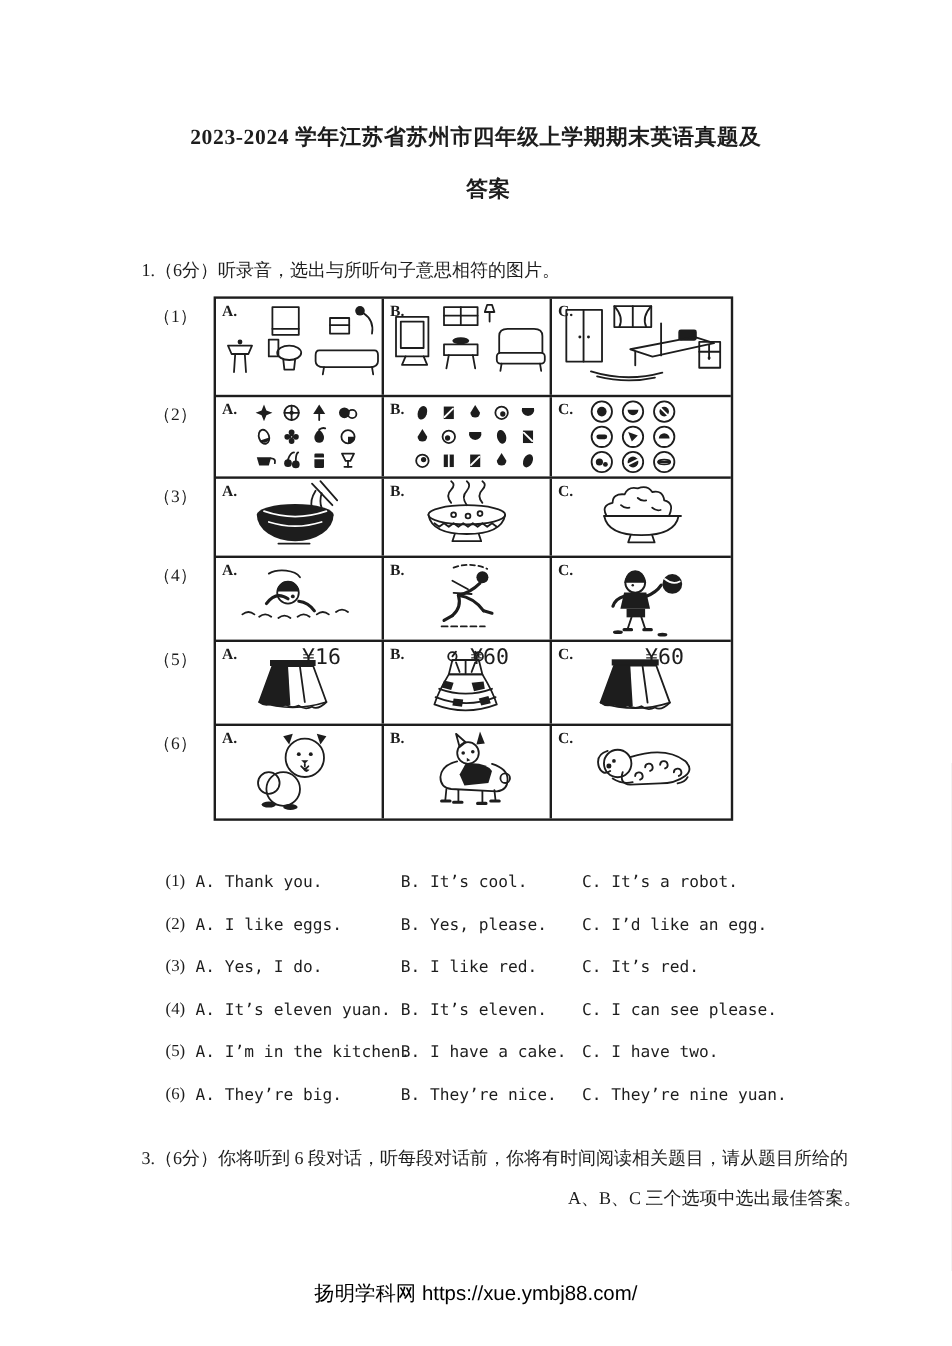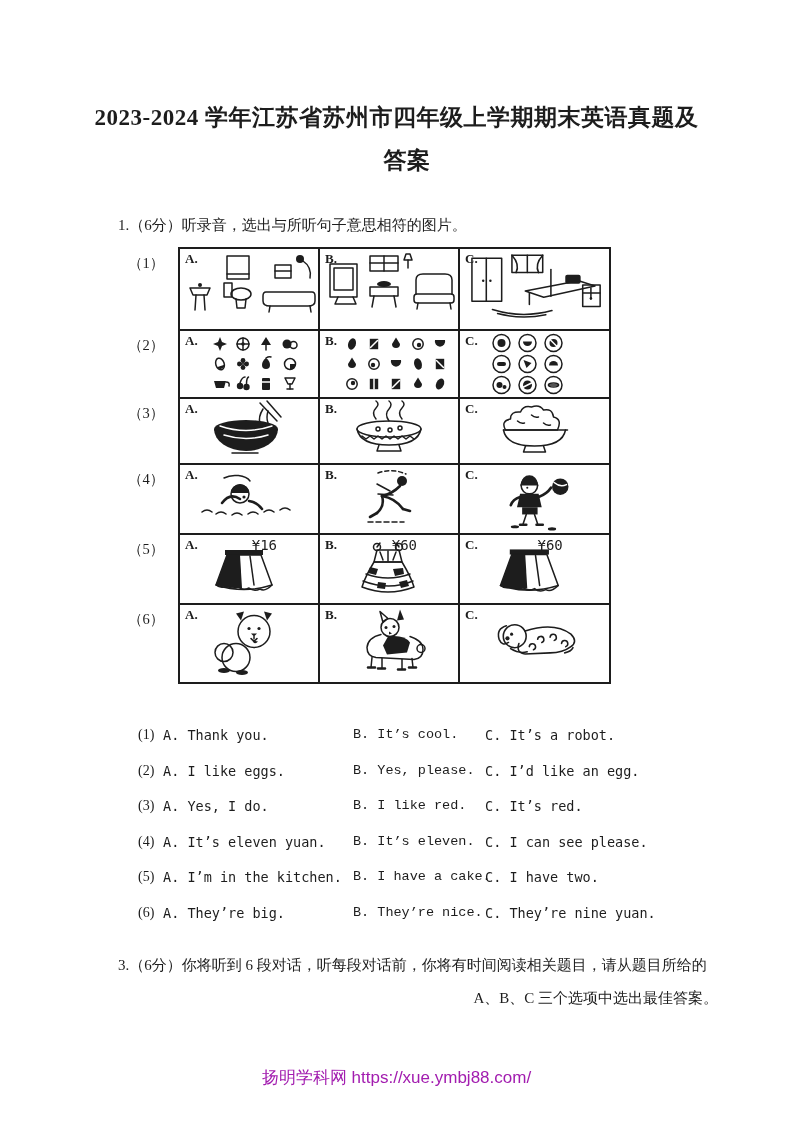--- a/index.html
+++ b/index.html
@@ -2,58 +2,58 @@
 <html><head>
 <meta charset="utf-8">
 <style>
   html,body{margin:0;padding:0;background:#e8e8e8;}
   .page{
     position:relative;width:793px;height:1122px;margin:0 auto;
     background:#ffffff;overflow:hidden;
     font-family:"Liberation Serif","DejaVu Serif",serif;
     color:#1d1d1d;
   }
-  .title-line{position:absolute;left:0;right:0;text-align:center;font-weight:bold;font-size:23px;letter-spacing:.5px;}
+  .title-line{position:absolute;left:0;right:0;text-align:center;font-weight:bold;font-size:18px;letter-spacing:.5px;}
   .title1{top:102px;}
   .title2{top:145px;padding-left:21px;}
   .section-heading{position:absolute;left:118px;top:184px;font-size:17px;font-weight:bold;}
   .q-prompt{position:absolute;left:118px;font-size:15px;white-space:nowrap;}
   .q1p{top:216px;}
   
   .q1table{position:absolute;left:178px;top:247px;width:433px;border:2px solid #1d1d1d;box-sizing:border-box;}
   .q1row{display:flex;border-bottom:2px solid #1d1d1d;box-sizing:border-box;position:relative;}
   .q1row:last-child{border-bottom:none;}
   .rownum{position:absolute;left:-52px;top:5px;font-size:14.5px;}
   .cell{position:relative;box-sizing:border-box;border-right:2px solid #1d1d1d;width:140px;}
   .cell:last-child{border-right:none;width:149px;}
   .cl{position:absolute;top:2px;left:5px;font-size:13px;font-weight:bold;z-index:2;
       font-family:"Liberation Serif","DejaVu Serif",serif;}
-  .price{position:absolute;top:2px;left:52%;font-size:14px;z-index:2;
+  .price{position:absolute;top:2px;left:52%;font-size:18px;z-index:2;
       font-family:"DejaVu Sans Mono","Liberation Mono",monospace;}
   .cell svg{position:absolute;left:0;top:0;width:100%;height:100%;}
   .art{stroke:#1d1d1d;fill:none;stroke-width:1.5;stroke-linecap:round;stroke-linejoin:round;}
   .art .f{fill:#1d1d1d;stroke:none;}
   .art .th{stroke-width:2.6;}
   .art .wf{stroke:#ffffff;fill:none;}
   
   .q2block{position:absolute;left:0;top:710px;width:100%;}
   .q2block .q-prompt2{margin-left:118px;font-size:15px;white-space:nowrap;}
   .q2items{margin-top:17px;}
   .q2item{position:relative;height:35.6px;font-family:"DejaVu Sans Mono","Liberation Mono",monospace;font-size:13.5px;}
   .qnum{position:absolute;left:138px;font-family:"Liberation Serif","DejaVu Serif",serif;font-size:14px;}
   .qa{position:absolute;left:163px;}
-  .qb{position:absolute;left:353px;font-family:Liberation Mono, monospace;}
+  .qb{position:absolute;left:334px;}
   .qc{position:absolute;left:485px;}
   
   .q3block{position:absolute;left:118px;top:956px;width:600px;font-size:15px;}
   .q3l1{white-space:nowrap;}
   .q3l2{margin-top:14px;margin-left:2px;text-align:right;}
   
   .footer{position:absolute;left:0;right:0;top:1066px;text-align:center;
-    color:#a21caf;font-size:17px;
+    color:#000000;font-size:17px;
     font-family:"Liberation Sans","DejaVu Sans",sans-serif;}
 </style>
 </head>
 <body>
 
 <div class="page">
 
   <div class="title-line title1">2023-2024 学年江苏省苏州市四年级上学期期末英语真题及</div>
   <div class="title-line title2">答案</div>
 

